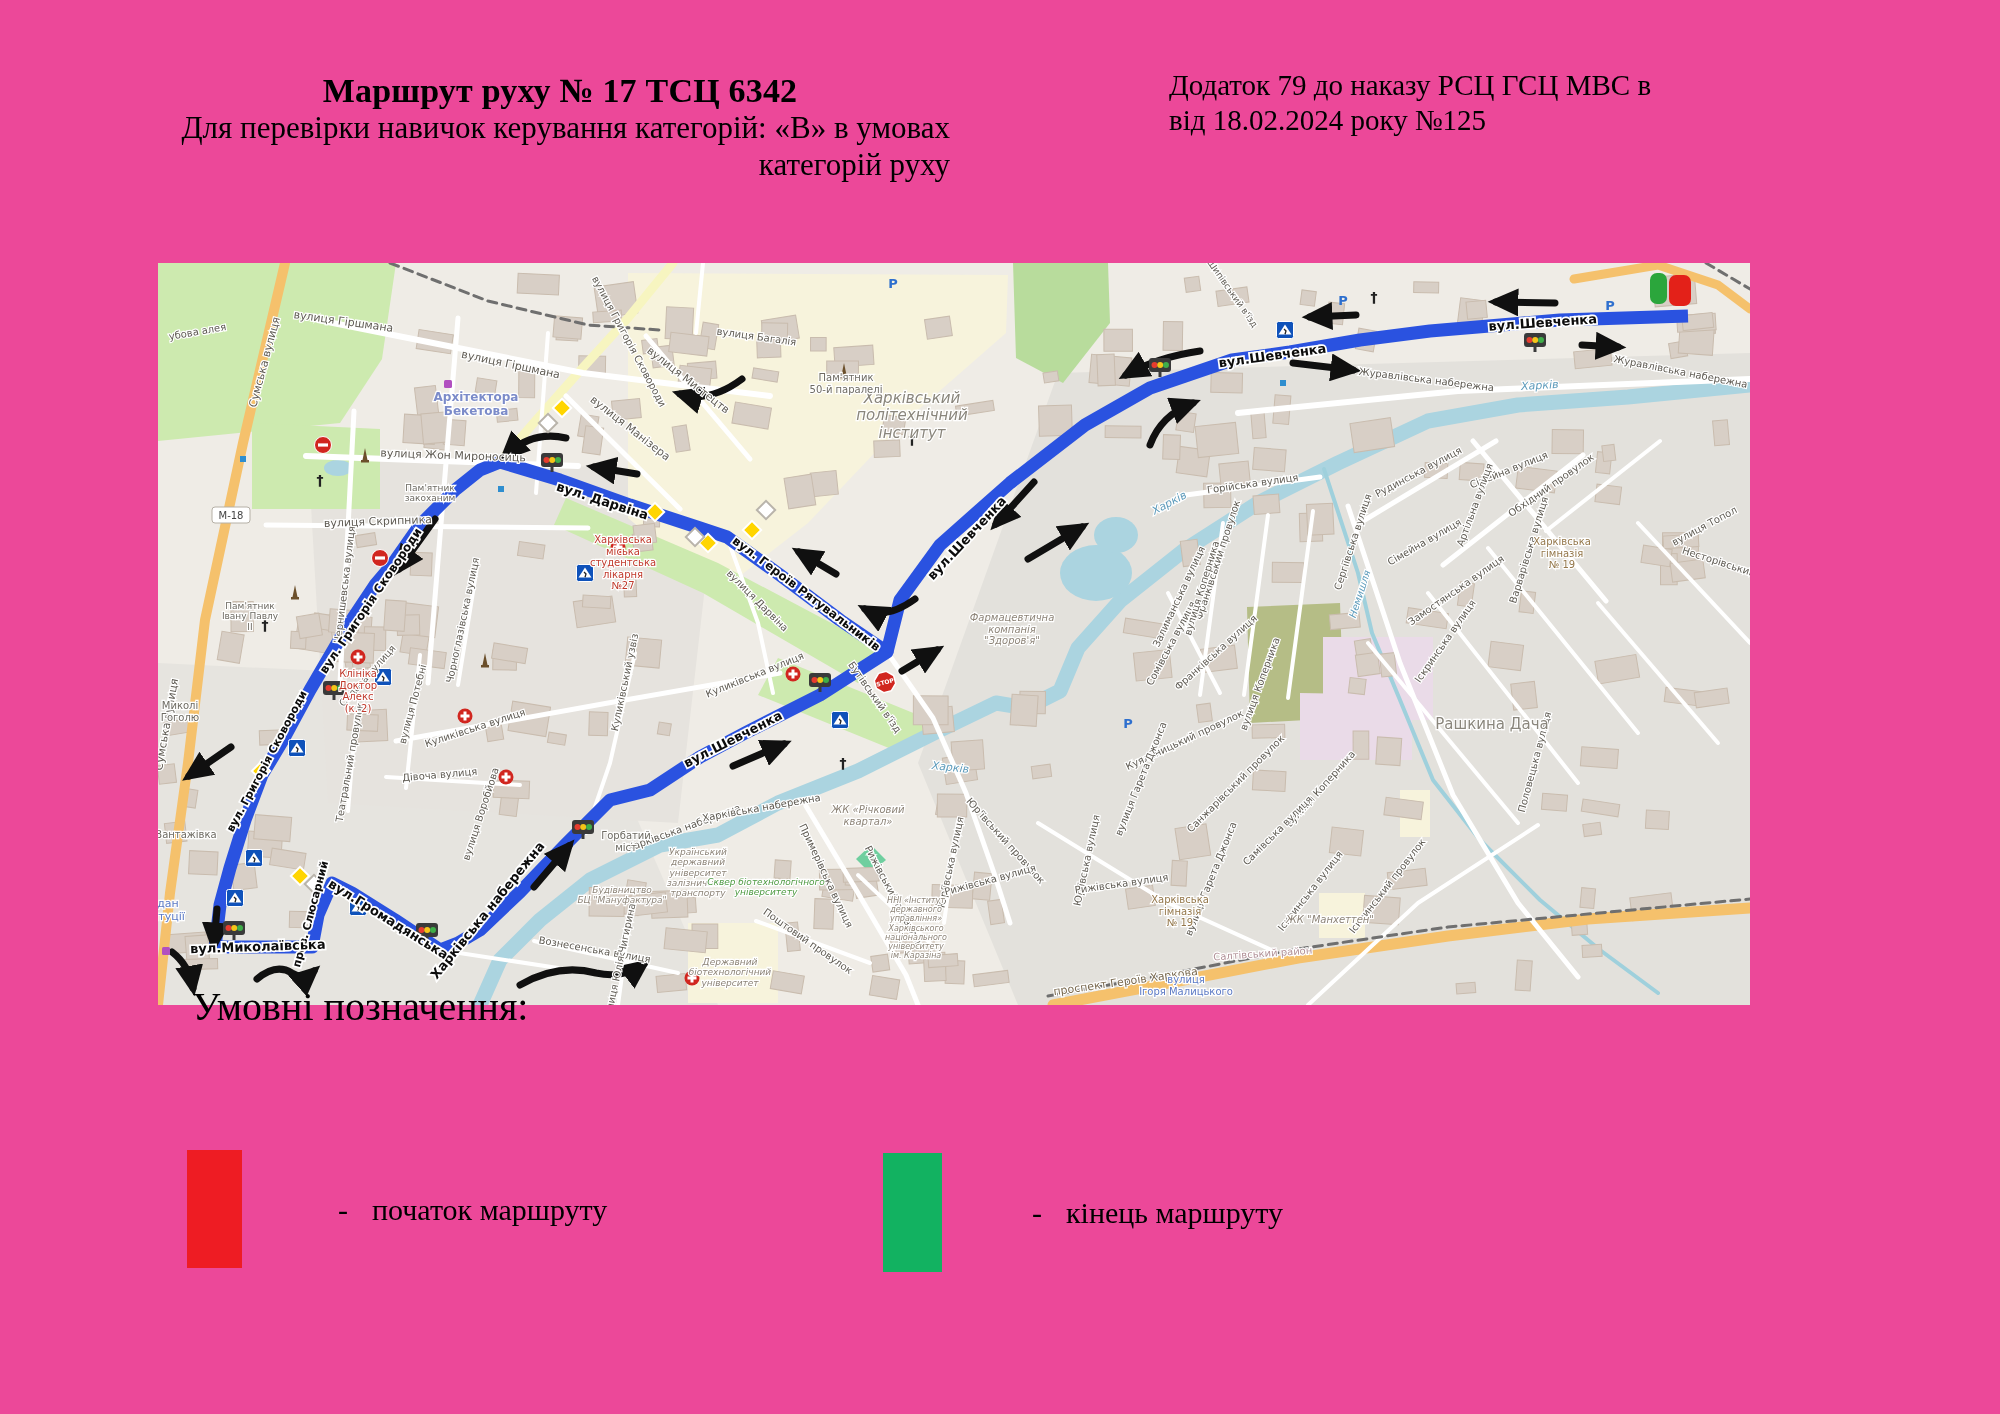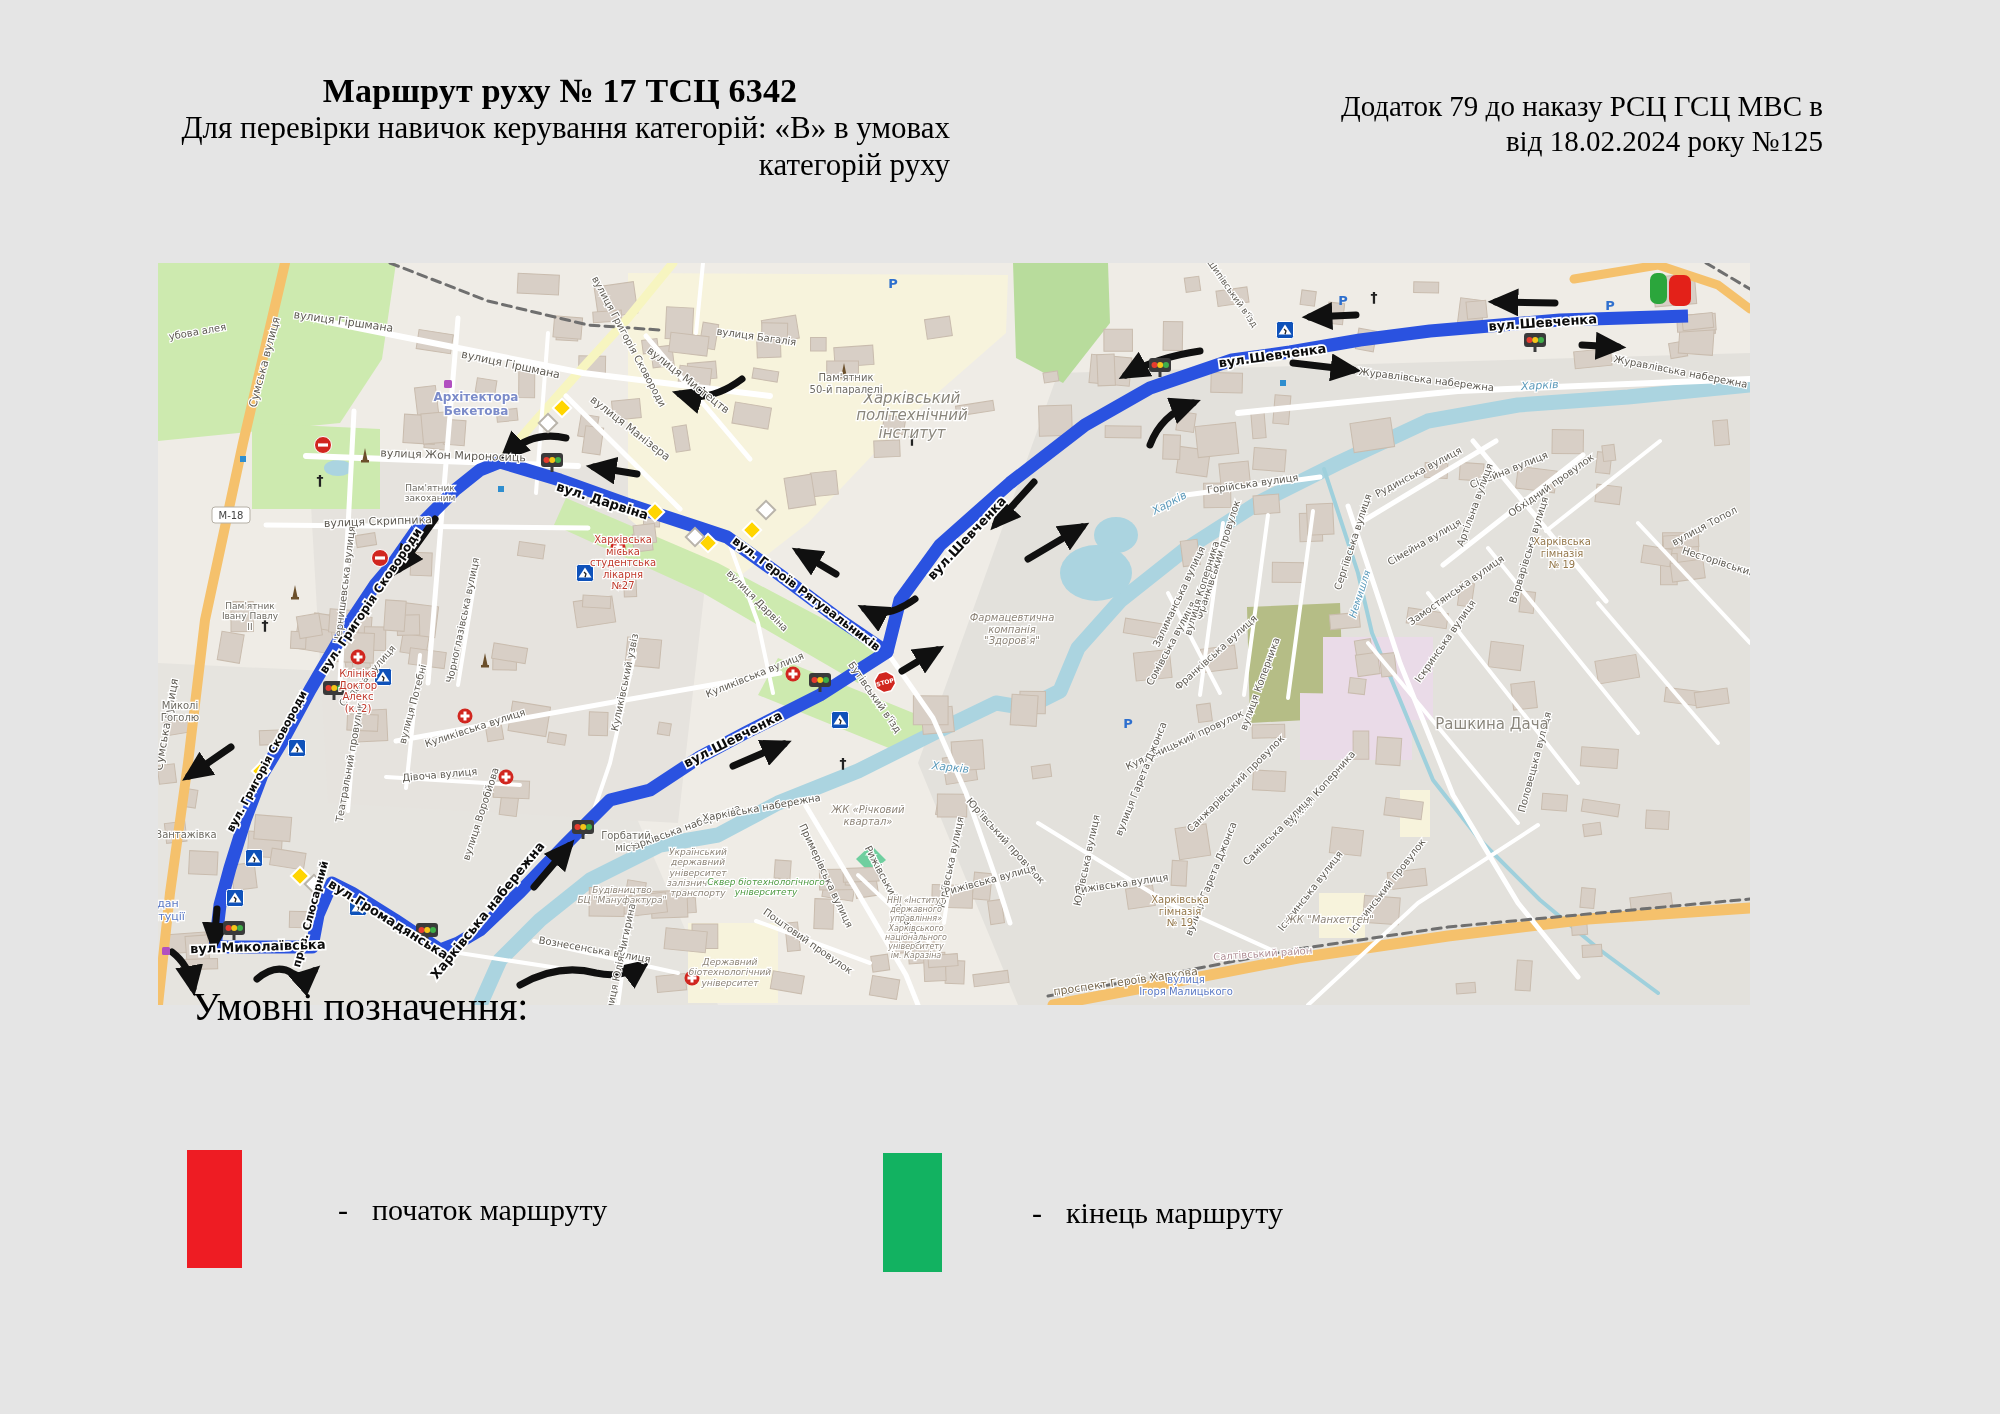--- a/index.html
+++ b/index.html
@@ -1,21 +1,21 @@
 <!DOCTYPE html>
 <html><head>
 <meta charset="utf-8">
 <style>
   html,body{margin:0;padding:0;background:#fff;}
-  .page{position:relative;width:2000px;height:1414px;background:#e5e5e5;overflow:hidden;
+  .page{position:relative;width:2000px;height:1414px;background:#ec4899;overflow:hidden;
         font-family:"Liberation Serif",serif;color:#000;}
   .title{position:absolute;left:250px;top:72px;width:620px;text-align:center;
          font-size:34px;font-weight:bold;letter-spacing:.2px;}
   .subtitle{position:absolute;left:170px;top:109px;width:780px;text-align:right;font-size:31px;line-height:37px;}
-  .annex{position:absolute;left:1113px;top:68px;width:710px;text-align:right;font-size:29px;line-height:35px;margin-top:21px;}
+  .annex{position:absolute;left:1169px;top:68px;width:710px;text-align:left;font-size:29px;line-height:35px;}
   .map-wrap{position:absolute;left:158px;top:263px;width:1592px;height:742px;overflow:hidden;background:#efece6;}
   .legend-heading{position:absolute;left:192px;top:983px;font-size:40px;}
   .swatch{position:absolute;}
   .legend-row{position:absolute;font-size:30px;display:flex;}
   .legend-dash{display:inline-block;}
   .legend-label{display:inline-block;margin-left:24px;}
   svg text{font-family:"DejaVu Sans",sans-serif;}
 </style>
 </head>
 <body>

